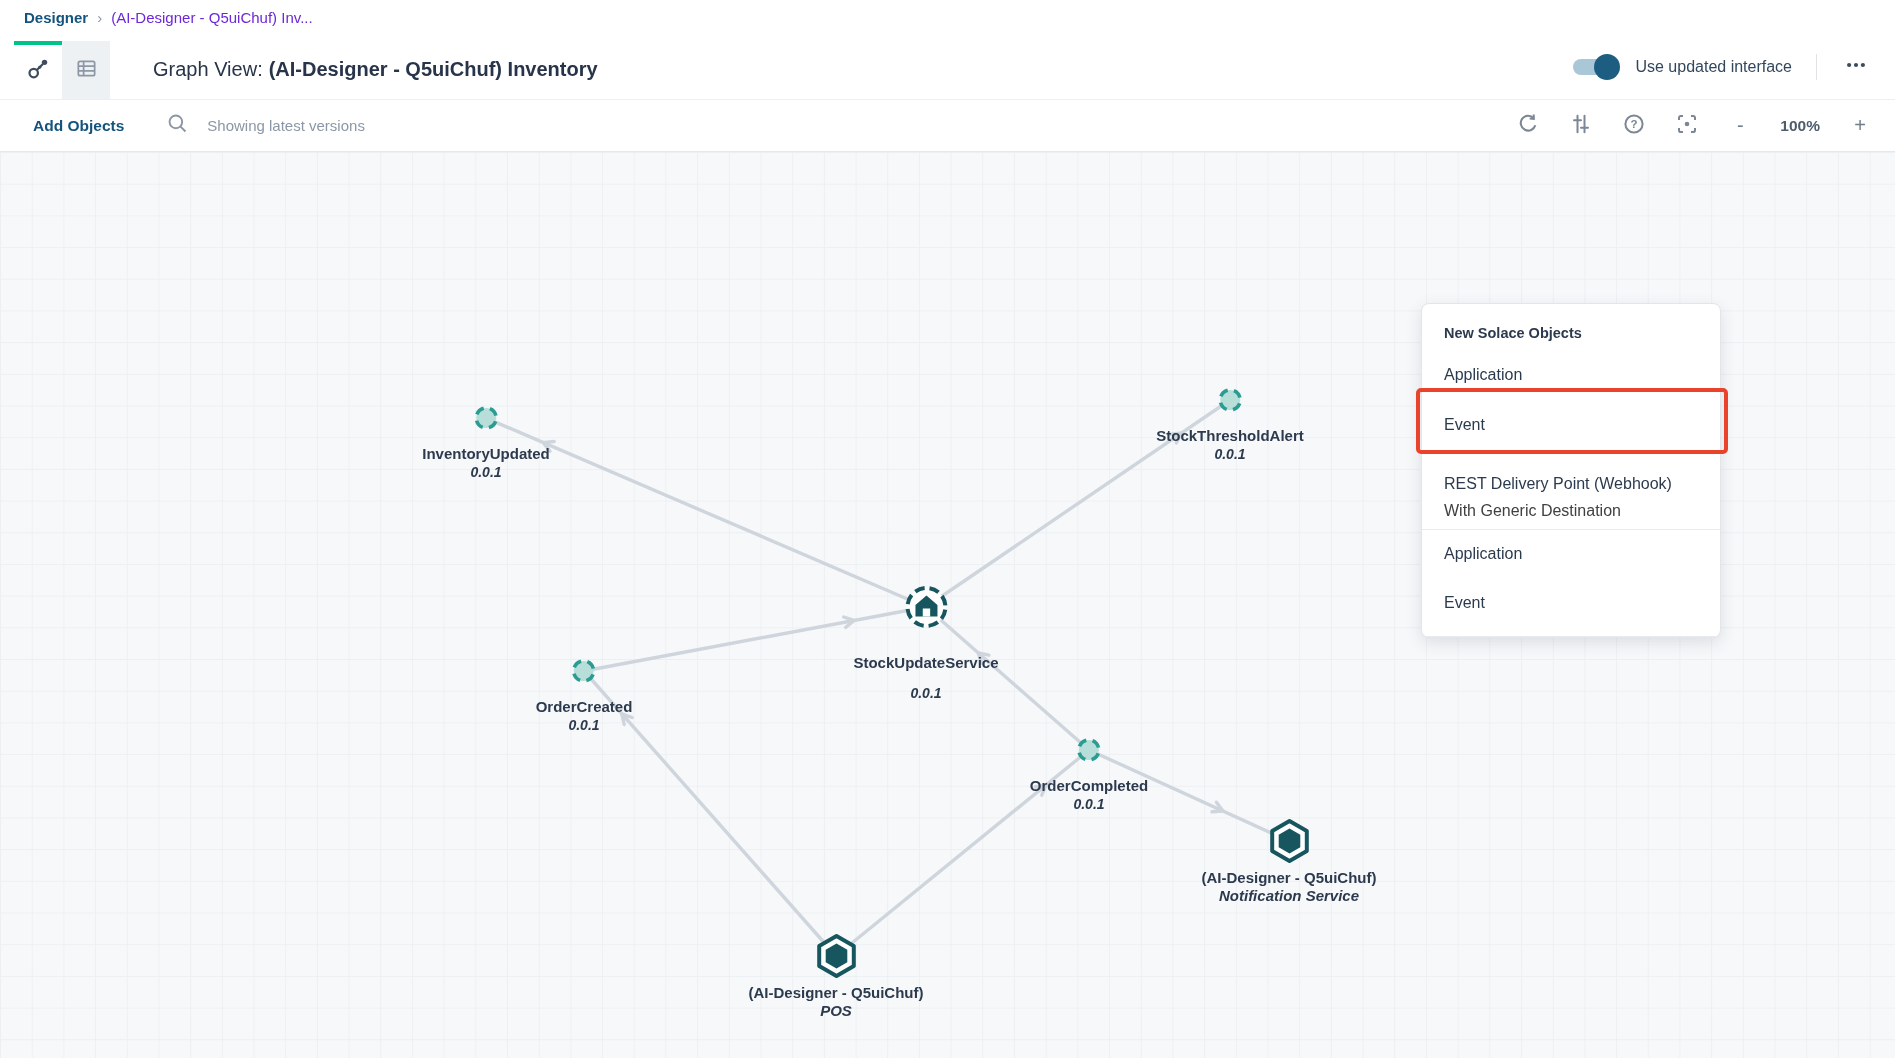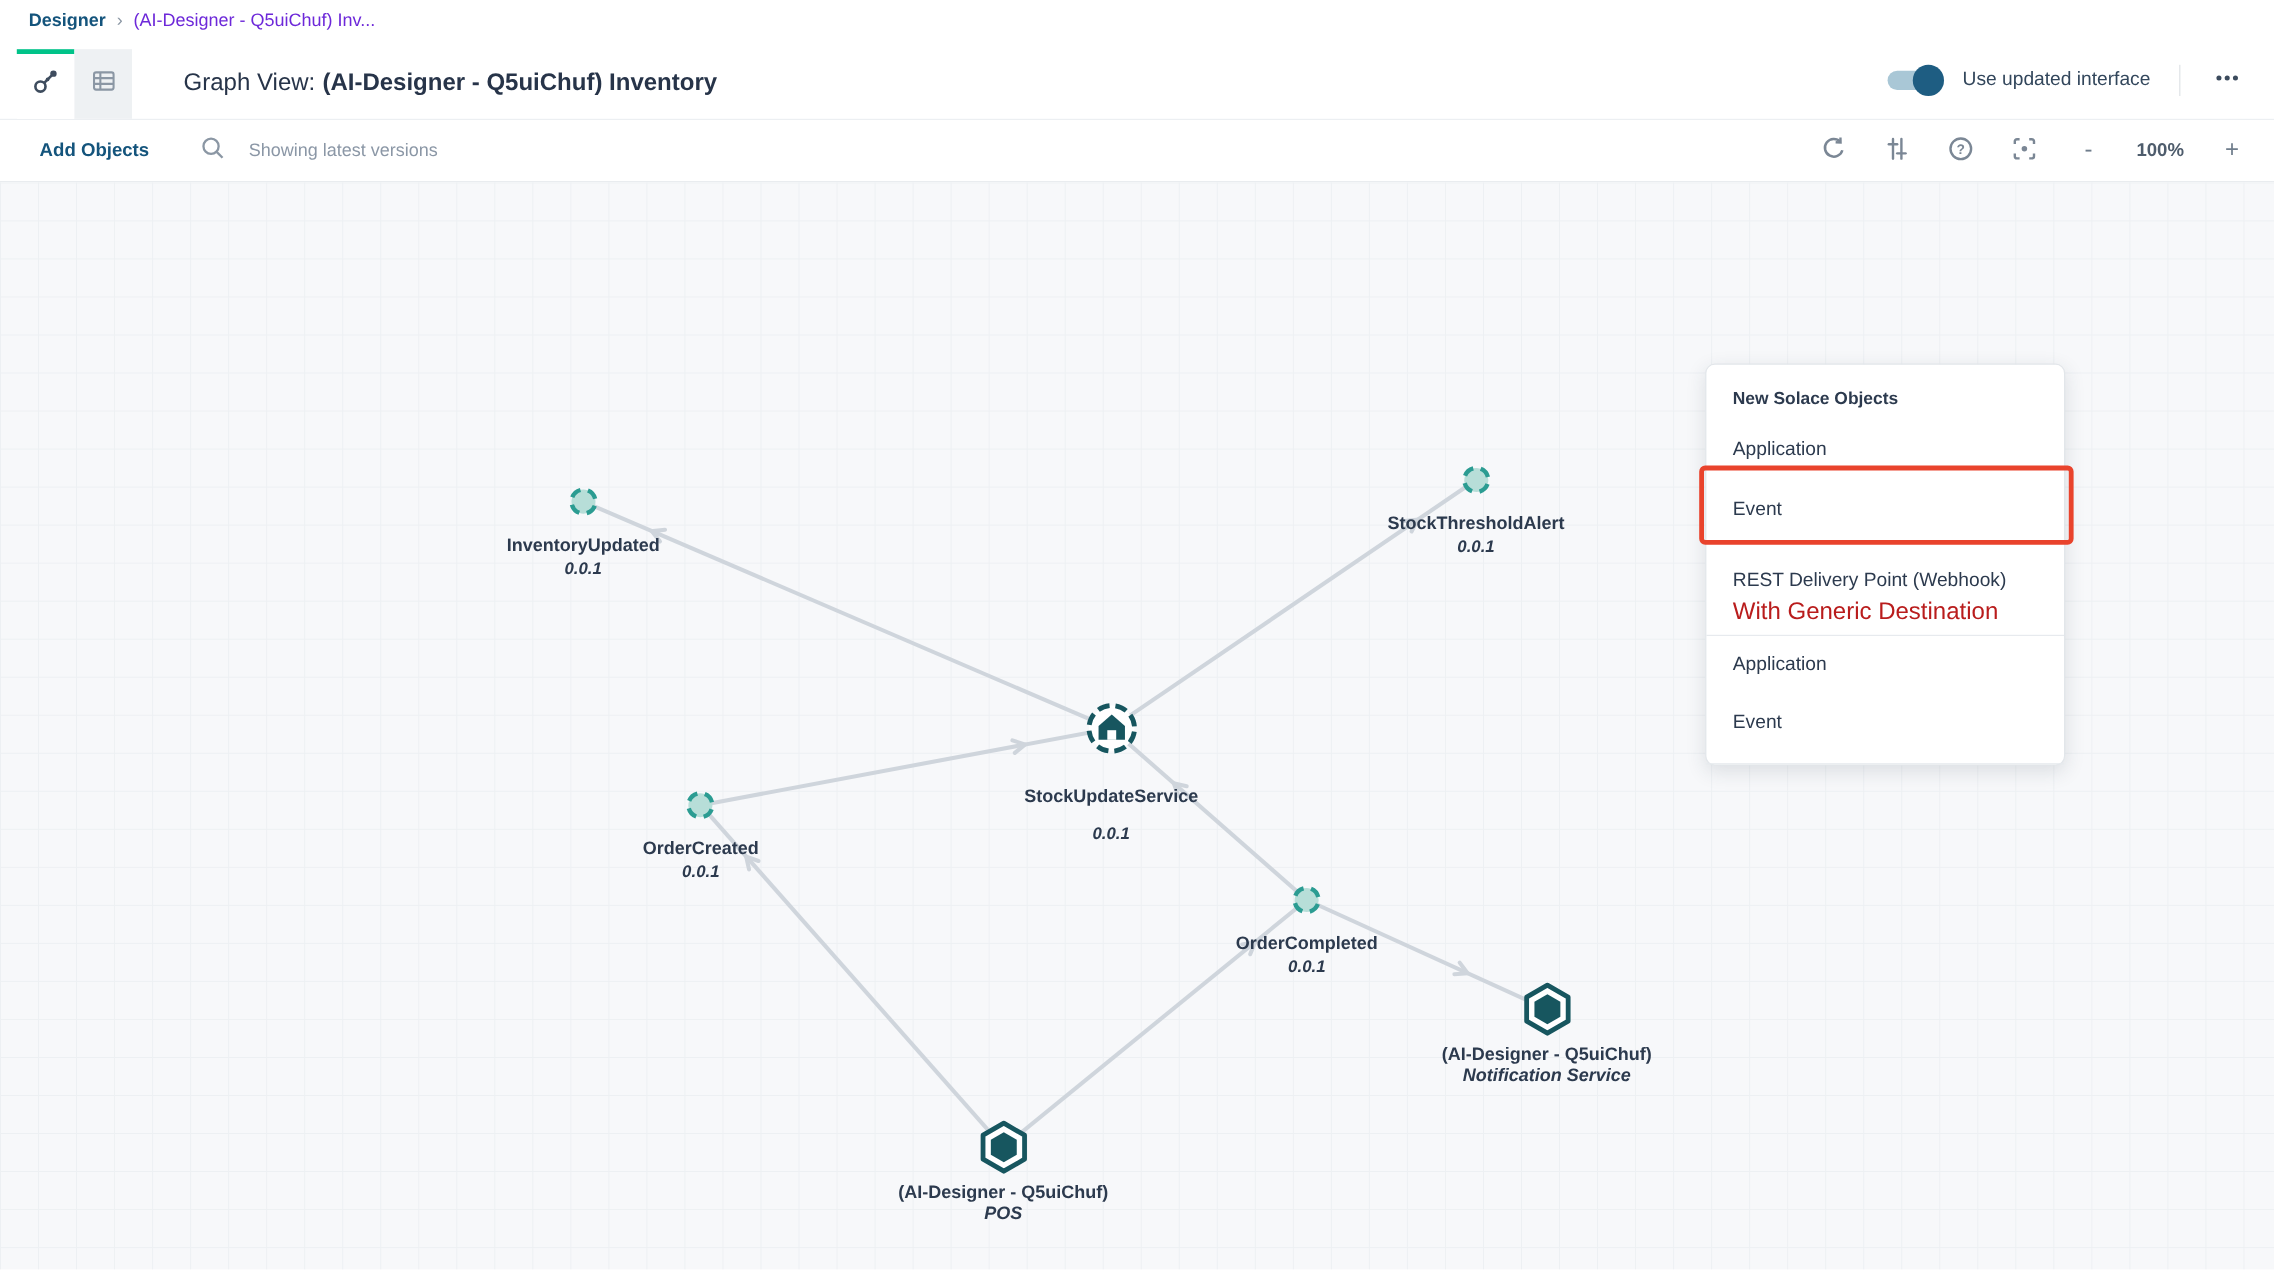--- a/index.html
+++ b/index.html
@@ -59,21 +59,21 @@
 
   
   .menu { position:absolute; left:1421px; top:151px; width:300px; background:#fff;
           border:1px solid #e2e6ea; border-radius:8px; box-shadow:0 5px 16px rgba(40,52,68,.13); z-index:20; }
   .m-sp   { height:12px; }
   .m-head { height:34px; line-height:34px; padding:0 22px; font-size:14.5px; font-weight:700; color:#2c3a4e; }
   .m-item { height:50px; line-height:50px; padding:0 22px; font-size:16px; color:#2c3a4e; cursor:pointer; }
   .m-item48 { height:48px; line-height:48px; }
   .m-rest { padding:20px 22px 3px; cursor:pointer; }
   .m-rest .rt  { font-size:16px; line-height:28px; color:#2c3a4e; }
-  .m-rest .rs  { font-size:20px; line-height:25px; color:#b91c1c; }
+  .m-rest .rs  { font-size:16px; line-height:25px; color:#404040; }
   .m-div  { border-top:1px solid #e7eaee; margin-top:3px; }
   .m-div2 { border-top:1px solid #e7eaee; margin-top:8px; }
   .m-head2 { height:50px; padding:12px 22px 0; line-height:38px; font-size:14.5px; font-weight:700; color:#2c3a4e; }
   .m-last { height:68px; line-height:68px; padding:0 22px; font-size:16px; color:#2c3a4e; cursor:pointer;
             border-bottom-left-radius:8px; border-bottom-right-radius:8px; }
 
   .highlight { position:absolute; left:1416px; top:236px; width:312px; height:66px;
                border:4px solid #e9432c; border-radius:5px; z-index:30; pointer-events:none; }
 </style>
 </head>

